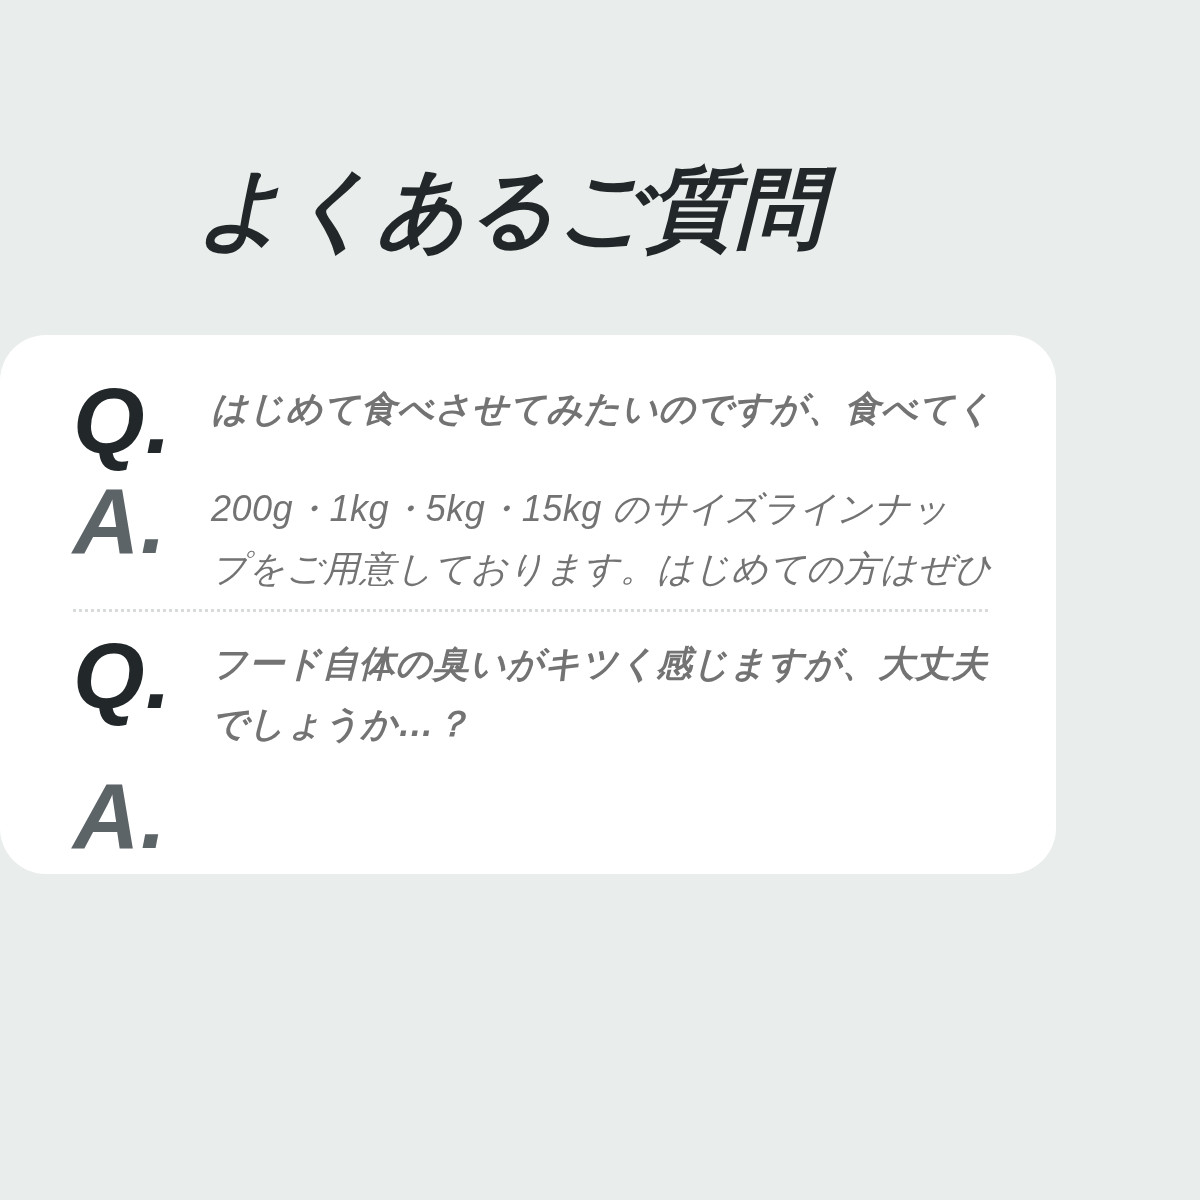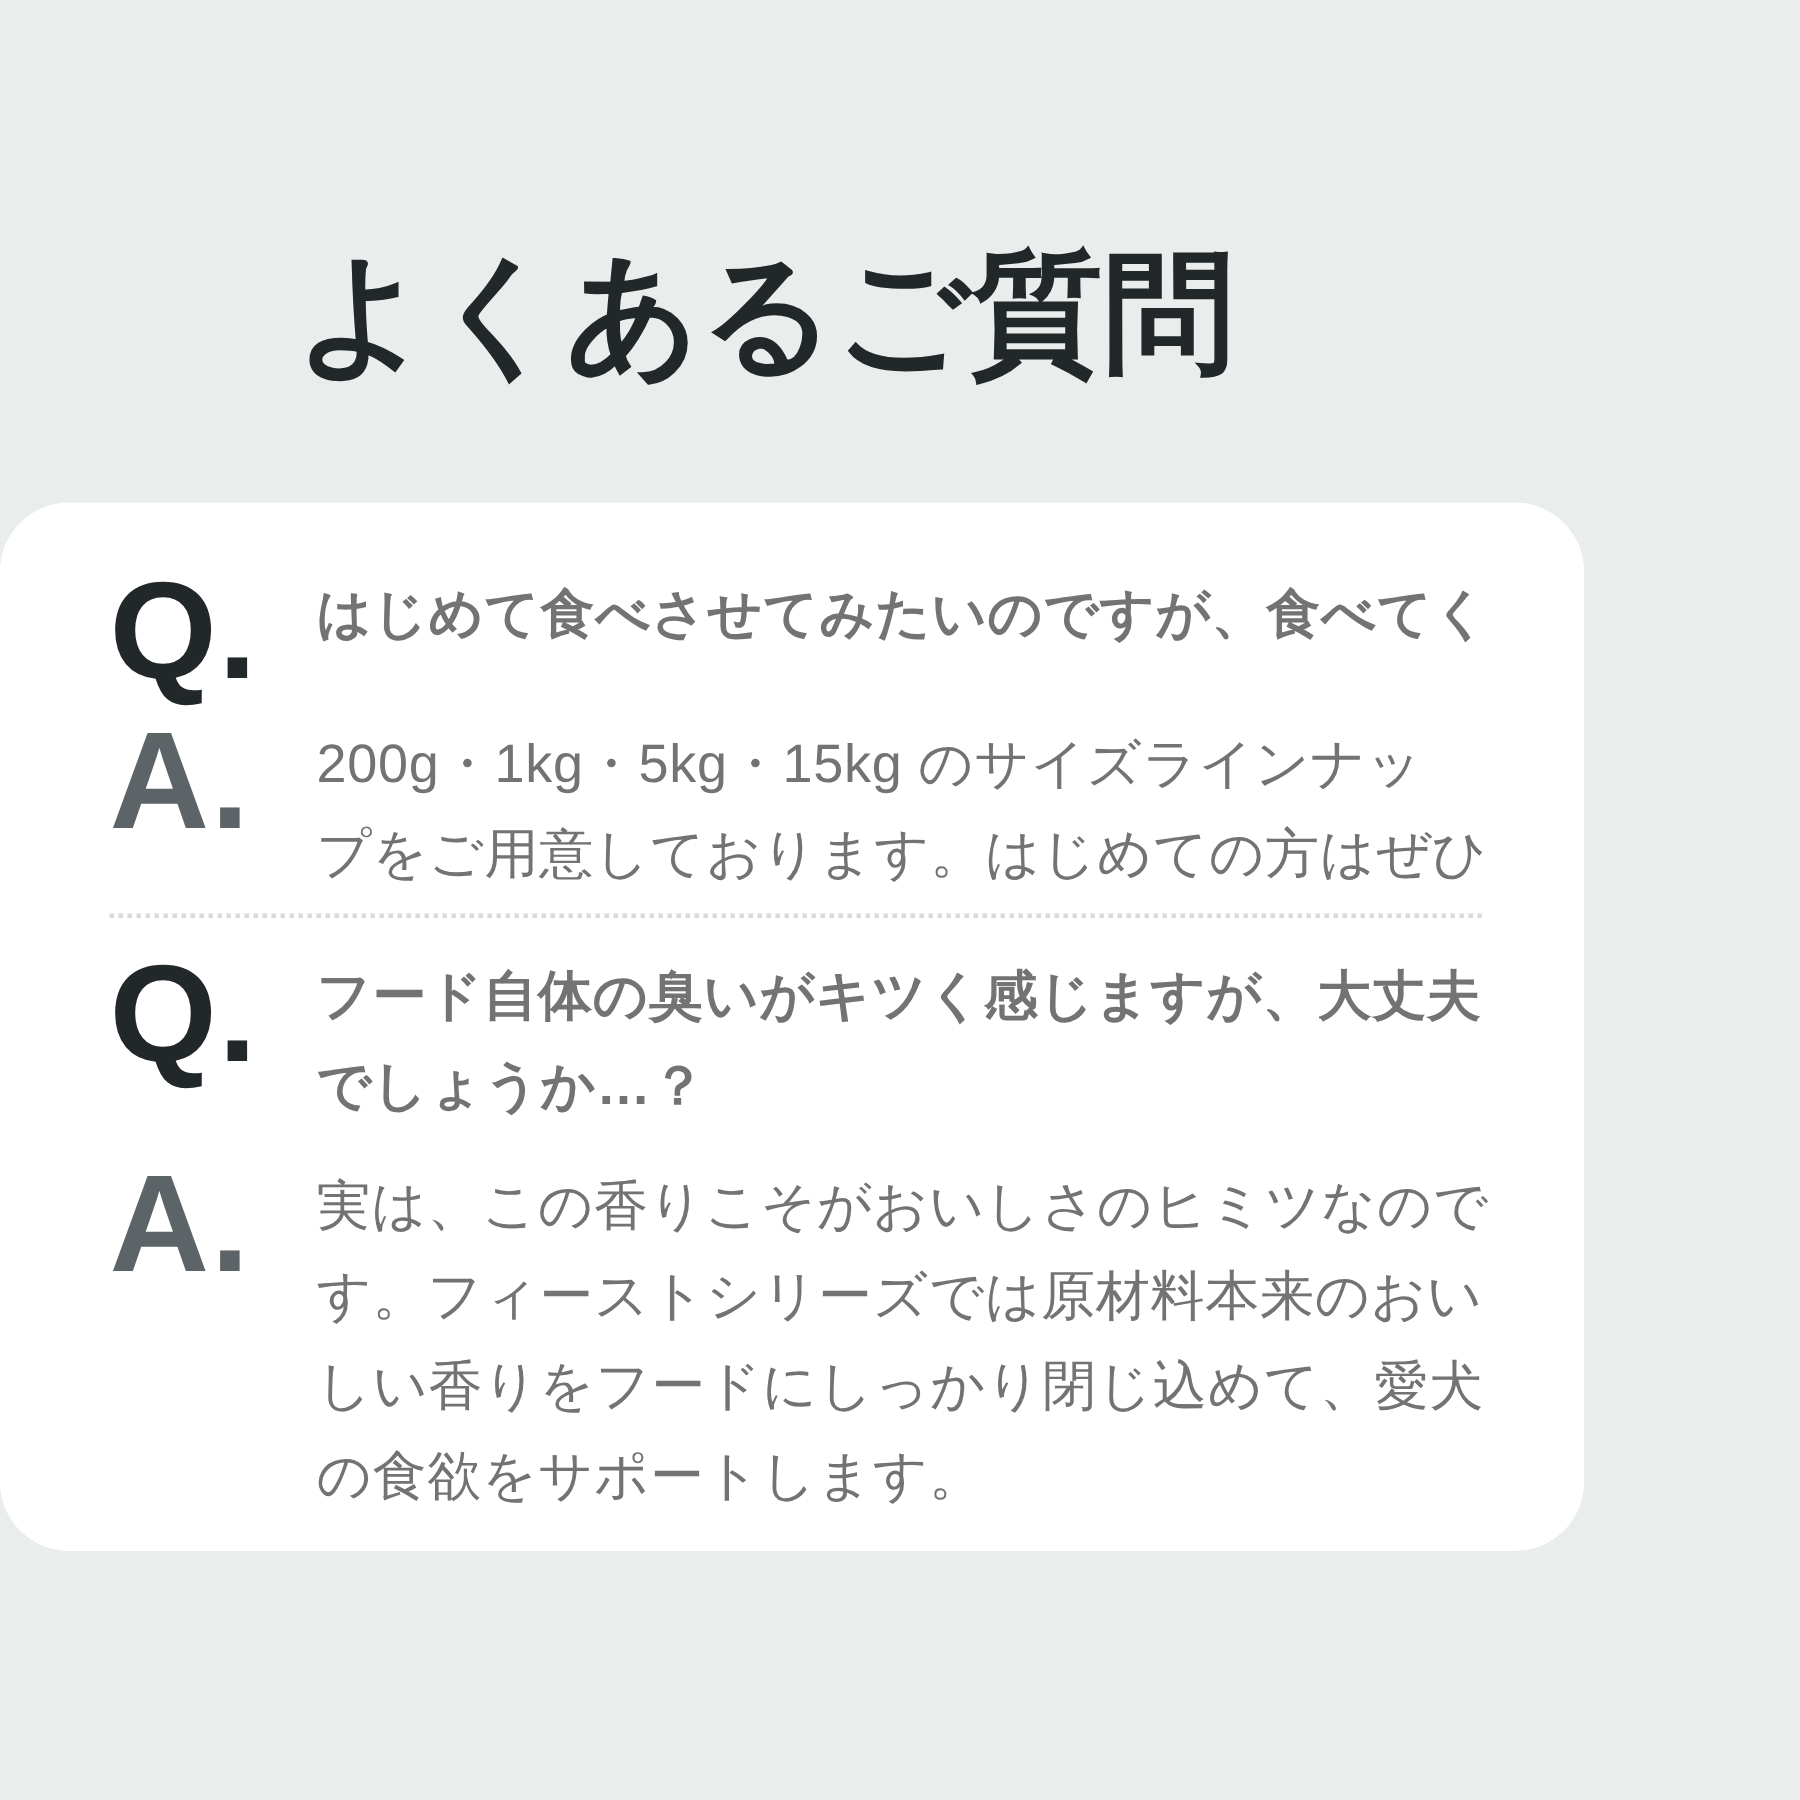--- a/index.html
+++ b/index.html
@@ -10,20 +10,21 @@
   body {
     width: 1200px;
     height: 1200px;
     background: #e9edeb;
     font-family: "Liberation Sans", "DejaVu Sans", sans-serif;
   }
   .page {
     position: relative;
     width: 1020px;
     height: 1200px;
+    font-style: italic;
   }
   .page-title {
     padding-top: 158px;
     text-align: center;
     font-size: 88px;
     line-height: 101px;
     font-weight: 900;
     color: #22272a;
     letter-spacing: 0px;
   }
@@ -117,23 +118,17 @@
         </div>
         <div class="qa-text">
           <div class="qa-line">フード自体の臭いがキツく感じますが、大丈夫</div>
           <div class="qa-line">でしょうか…？</div>
         </div>
       </div>
       <div class="qa-row answer">
         <div class="qa-label-col">
           <div class="qa-label a-color">A.</div>
         </div>
-        <div class="qa-text">
-          <div class="qa-line">実は、この香りこそがおいしさのヒミツなので</div>
-          <div class="qa-line">す。フィーストシリーズでは原材料本来のおい</div>
-          <div class="qa-line">しい香りをフードにしっかり閉じ込めて、愛犬</div>
-          <div class="qa-line">の食欲をサポートします。</div>
-        </div>
       </div>
     </div>
 
   </div>
 </div>
 
 </body></html>

